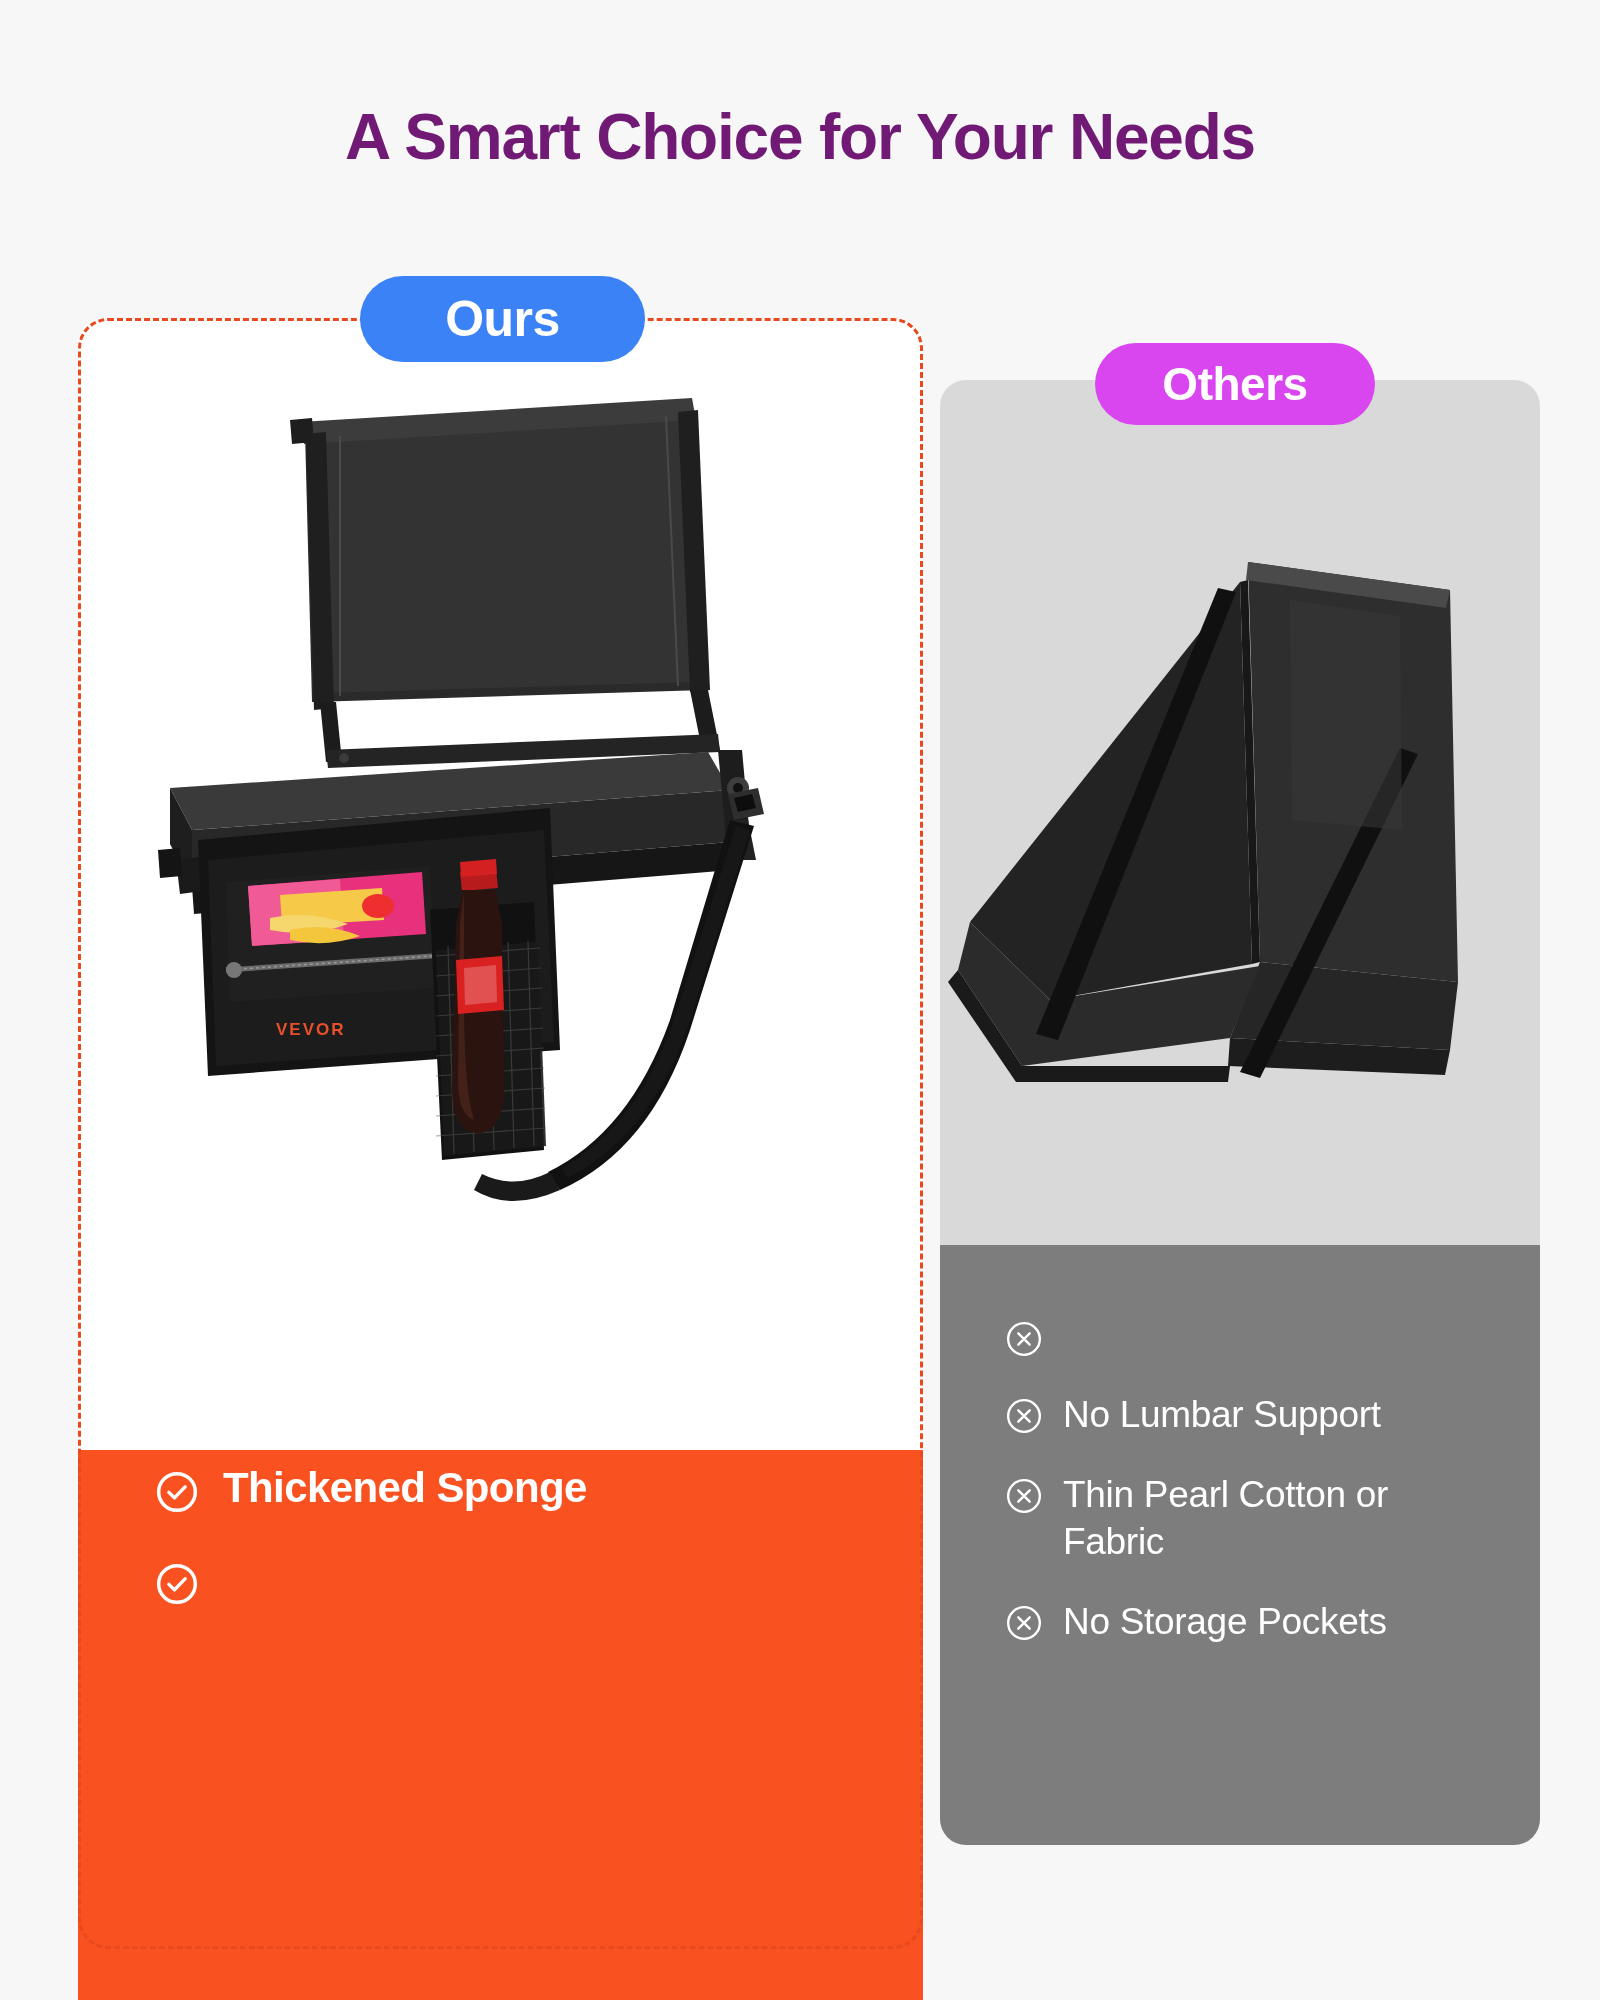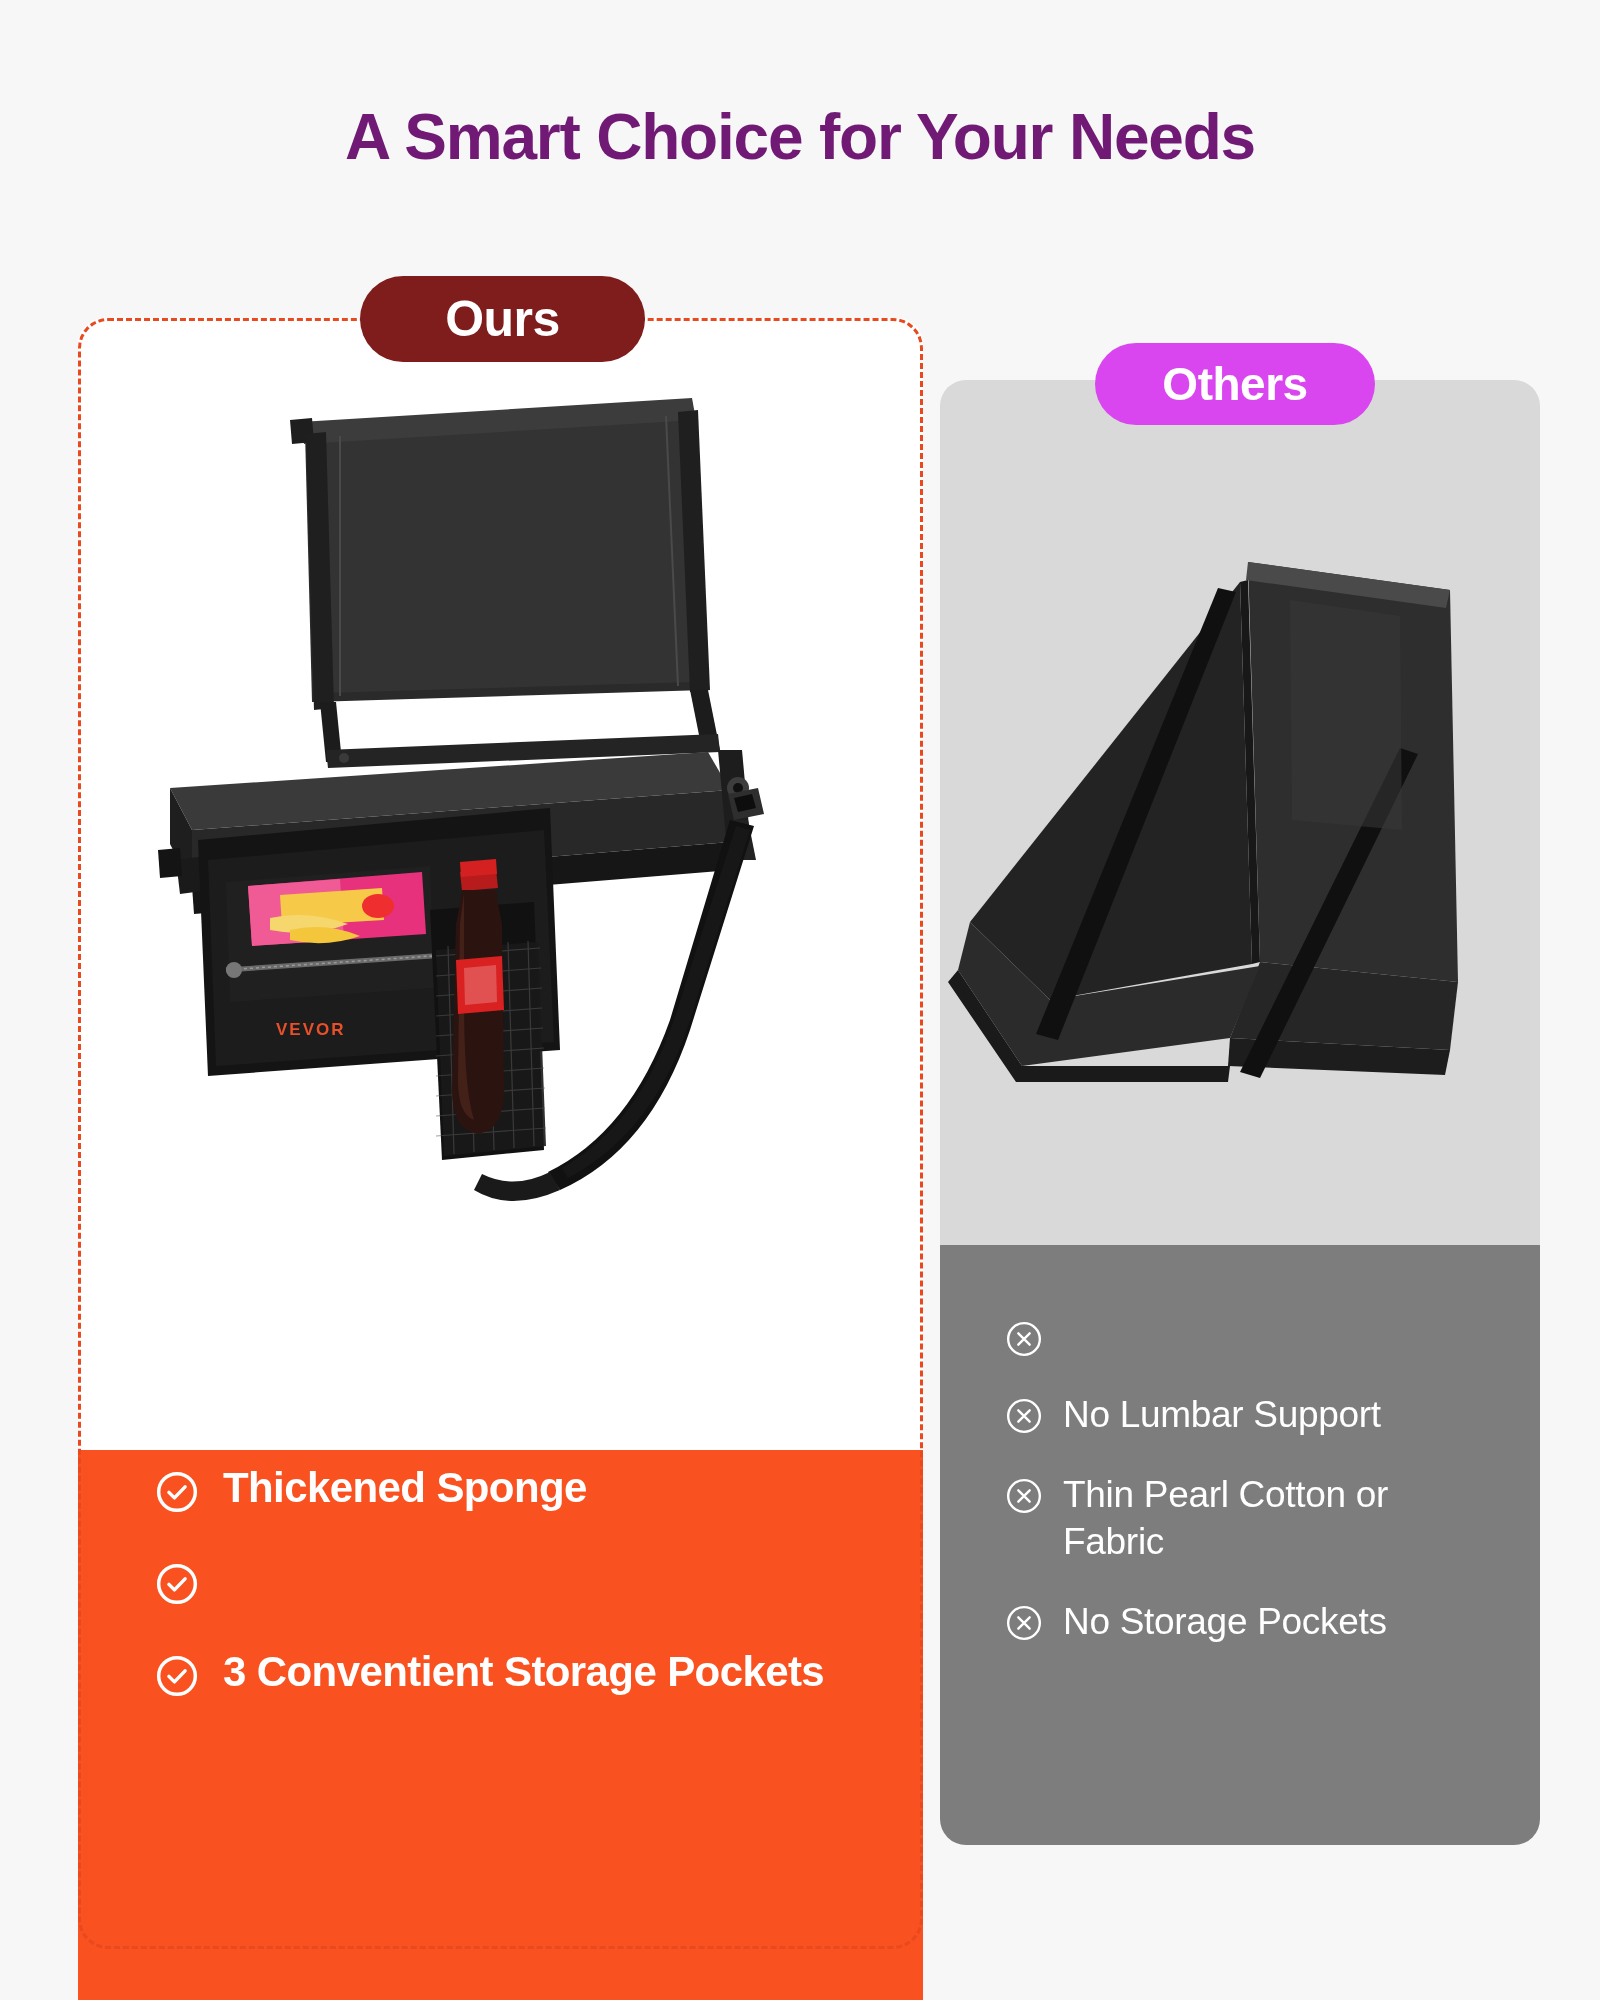--- a/index.html
+++ b/index.html
@@ -101,21 +101,21 @@
     font-weight: bold;
     z-index: 9;
     font-family: "Liberation Sans", sans-serif;
   }
   .badge-ours {
     left: 360px;
     top: 276px;
     width: 285px;
     height: 86px;
     border-radius: 43px;
-    background: #7f1d1d;
+    background: #3b82f6;
     font-size: 50px;
     letter-spacing: -0.5px;
   }
   .badge-others {
     left: 1095px;
     top: 343px;
     width: 280px;
     height: 82px;
     border-radius: 41px;
     background: #d946ef;
@@ -360,23 +360,16 @@
       <div class="feature-text">Thickened Sponge</div>
     </div>
 
     <div class="feature-row">
       <svg class="feature-icon" viewBox="0 0 24 24">
         <circle cx="12" cy="12" r="10" fill="none" stroke="#ffffff" stroke-width="1.9"></circle>
         <path d="M7.6 12.2 L10.6 15.2 L16.4 9.2" fill="none" stroke="#ffffff" stroke-width="1.9" stroke-linecap="round" stroke-linejoin="round"></path>
       </svg>
     </div>
 
-    <div class="feature-row">
-      <svg class="feature-icon" viewBox="0 0 24 24">
-        <circle cx="12" cy="12" r="10" fill="none" stroke="#ffffff" stroke-width="1.9"></circle>
-        <path d="M7.6 12.2 L10.6 15.2 L16.4 9.2" fill="none" stroke="#ffffff" stroke-width="1.9" stroke-linecap="round" stroke-linejoin="round"></path>
-      </svg>
-      <div class="feature-text">3 Conventient Storage Pockets</div>
-    </div>
 
   </div>
 
 </div>
 
 </body></html>

